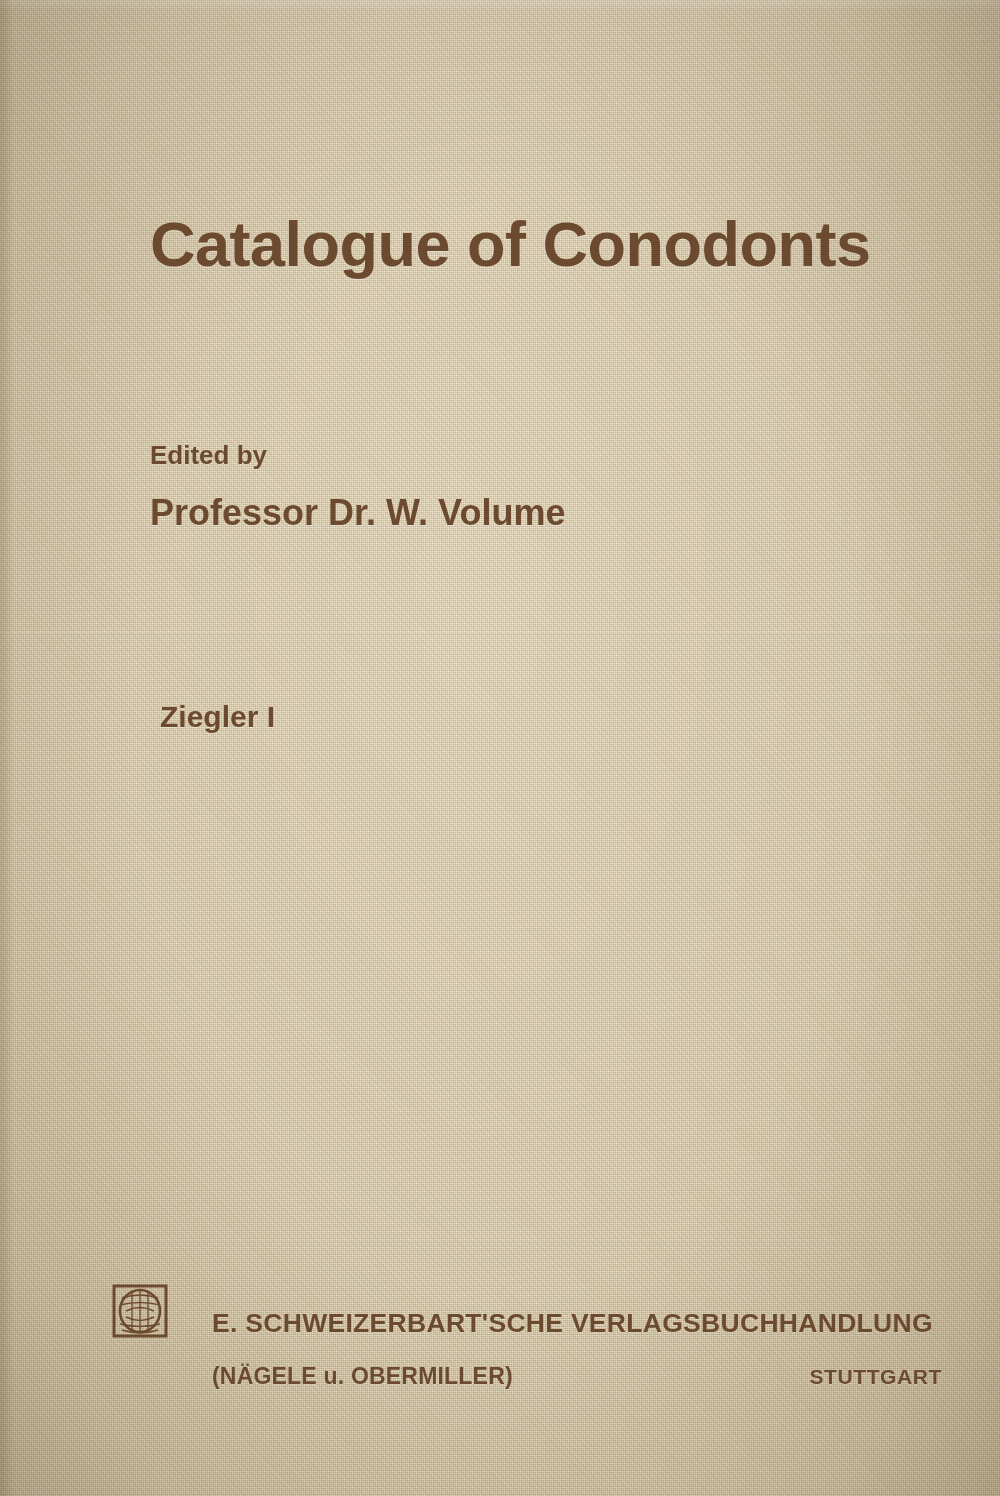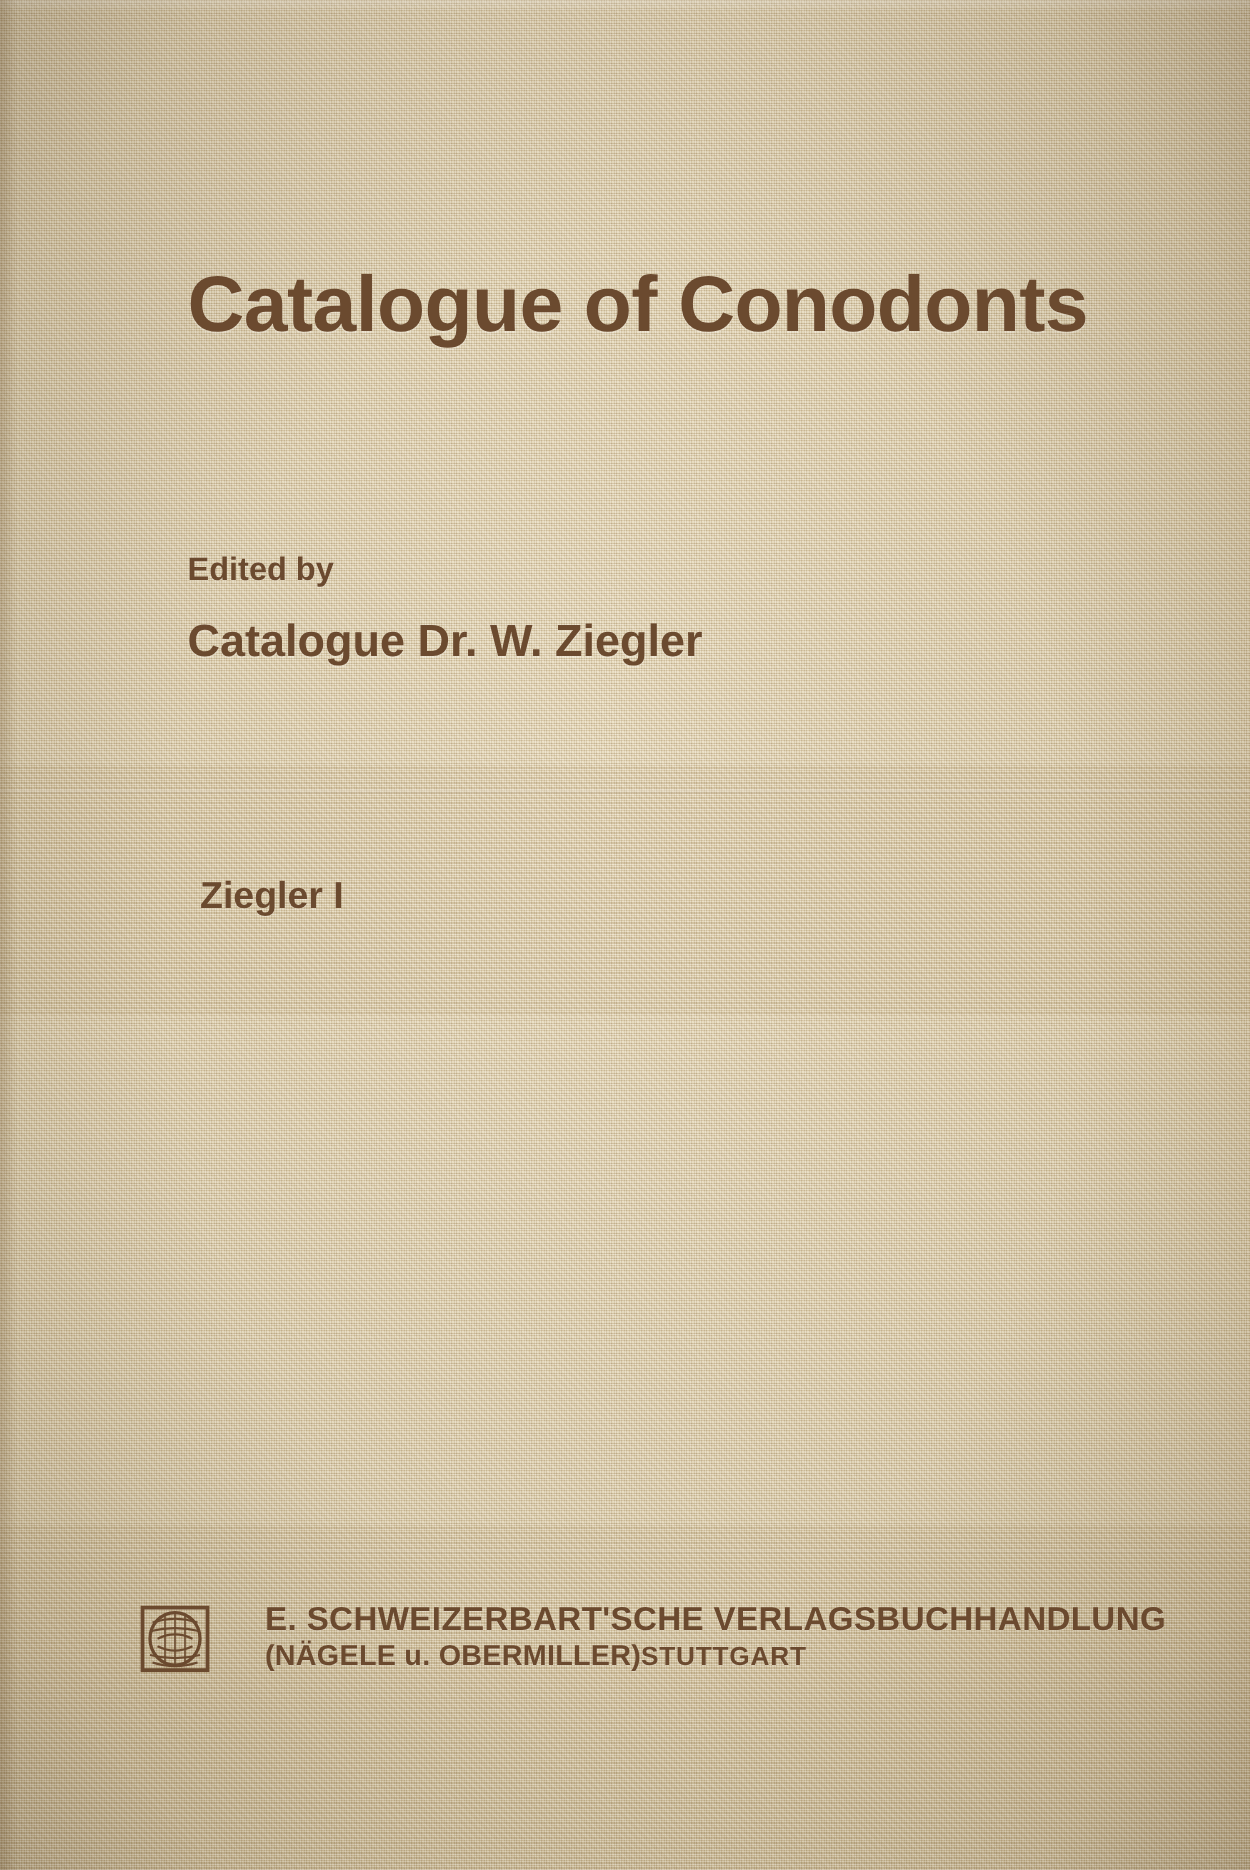--- a/index.html
+++ b/index.html
@@ -151,27 +151,28 @@
     left: 108px;
     top: 6px;
     width: 732px;
   }
 
   .pub-name {
     font-size: 26.5px;
     font-weight: bold;
     letter-spacing: 0.3px;
     white-space: nowrap;
+    margin-top: 28px;
   }
 
   .pub-row2 {
     display: flex;
-    justify-content: flex-start;
+    justify-content: space-between;
     align-items: baseline;
-    margin-top: 0;
+    margin-top: 24px;
     width: 730px;
   }
 
   .pub-sub {
     font-size: 23px;
     font-weight: bold;
     letter-spacing: 0.2px;
   }
 
   .pub-city {
@@ -190,21 +191,21 @@
   <div class="edge-top"></div>
   <div class="edge-left"></div>
   <div class="vignette"></div>
 
   <div class="content">
 
     <div class="title ink">Catalogue of Conodonts</div>
 
     <div class="edited-by ink">Edited by</div>
 
-    <div class="editor ink">Catalogue Dr. W. Ziegler</div>
+    <div class="editor ink">Professor Dr. W. Volume</div>
 
     <div class="volume ink">Ziegler I</div>
 
     <div class="publisher-block">
 
       <div class="logo">
         <svg width="72" height="66" viewBox="0 0 72 66" xmlns="http://www.w3.org/2000/svg">
           <g fill="none" stroke="#6b4a2f" stroke-width="2.4">
             <path d="M10 8 h52 v50 h-52 z" stroke-width="3"></path>
             <ellipse cx="36" cy="33" rx="20" ry="21" stroke-width="2.6"></ellipse>

